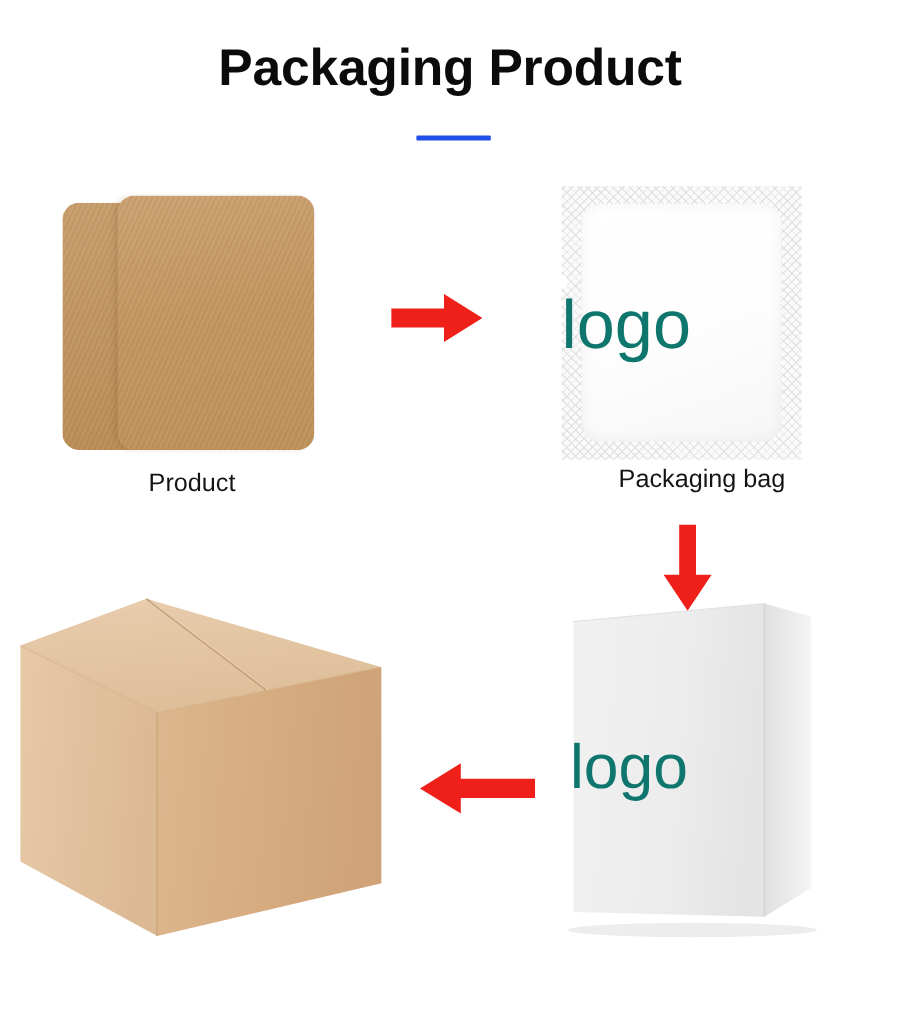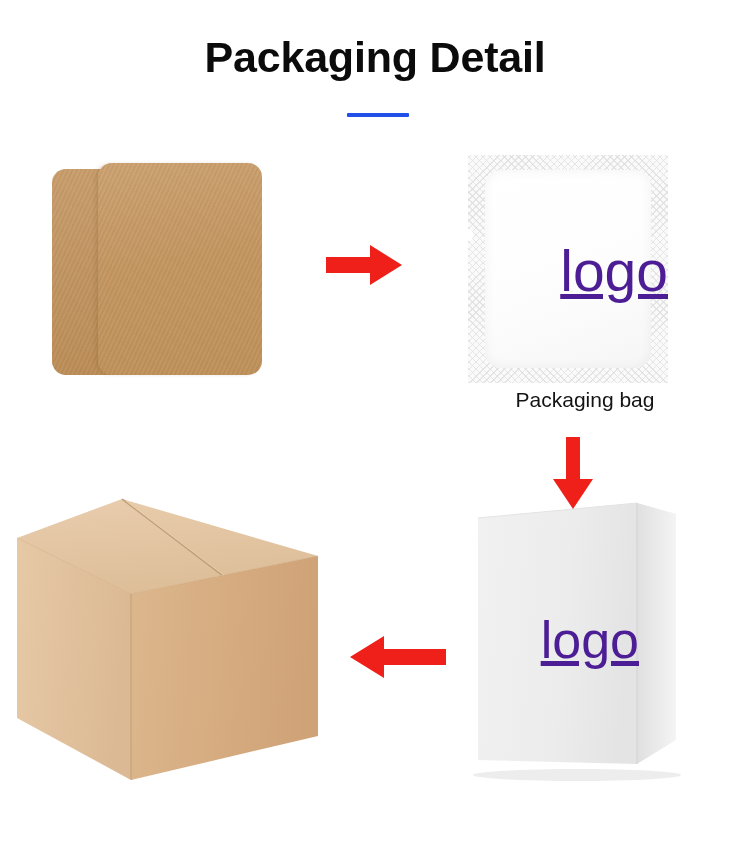--- a/index.html
+++ b/index.html
@@ -135,27 +135,26 @@
     top: 74px;
     width: 7px;
     height: 12px;
     border-radius: 50%;
     background: #ffffff;
   }
   .bag-logo, .box-logo {
     position: absolute;
     left: 0;
     width: 100%;
-    text-align: right;
+    text-align: left;
     font-size: 57px;
     font-weight: 400;
-    color: #4c1d95;
+    color: #0f766e;
     letter-spacing: 0px;
     line-height: 1;
-    text-decoration: underline;
   }
   .bag-logo { top: 88px; }
 
   
   .arrow { position: absolute; }
   .arrow-right { left: 326px; top: 243px; width: 76px; height: 44px; }
   .arrow-down  { left: 551px; top: 437px; width: 44px; height: 72px; }
   .arrow-left  { left: 350px; top: 634px; width: 96px; height: 46px; }
 
   
@@ -179,29 +178,30 @@
     top: 122px;
     left: 10px;
     width: 164px;
     font-size: 52px;
   }
 </style>
 </head>
 <body>
 
 <div class="header">
-  <div class="page-title">Packaging Detail</div>
+  <div class="page-title">Packaging Product</div>
   <div class="title-underline"></div>
 </div>
 
 <div class="cell cell-product">
   <div class="product-art">
     <div class="kraft-card kraft-card-back"></div>
     <div class="kraft-card kraft-card-front"></div>
   </div>
+  <div class="caption">Product</div>
 </div>
 
 <div class="cell cell-bag">
   <div class="bag-art">
     <div class="bag-seal"></div>
     <div class="bag-notch"></div>
     <div class="bag-panel"></div>
     <div class="bag-logo">logo</div>
   </div>
   <div class="caption">Packaging bag</div>

